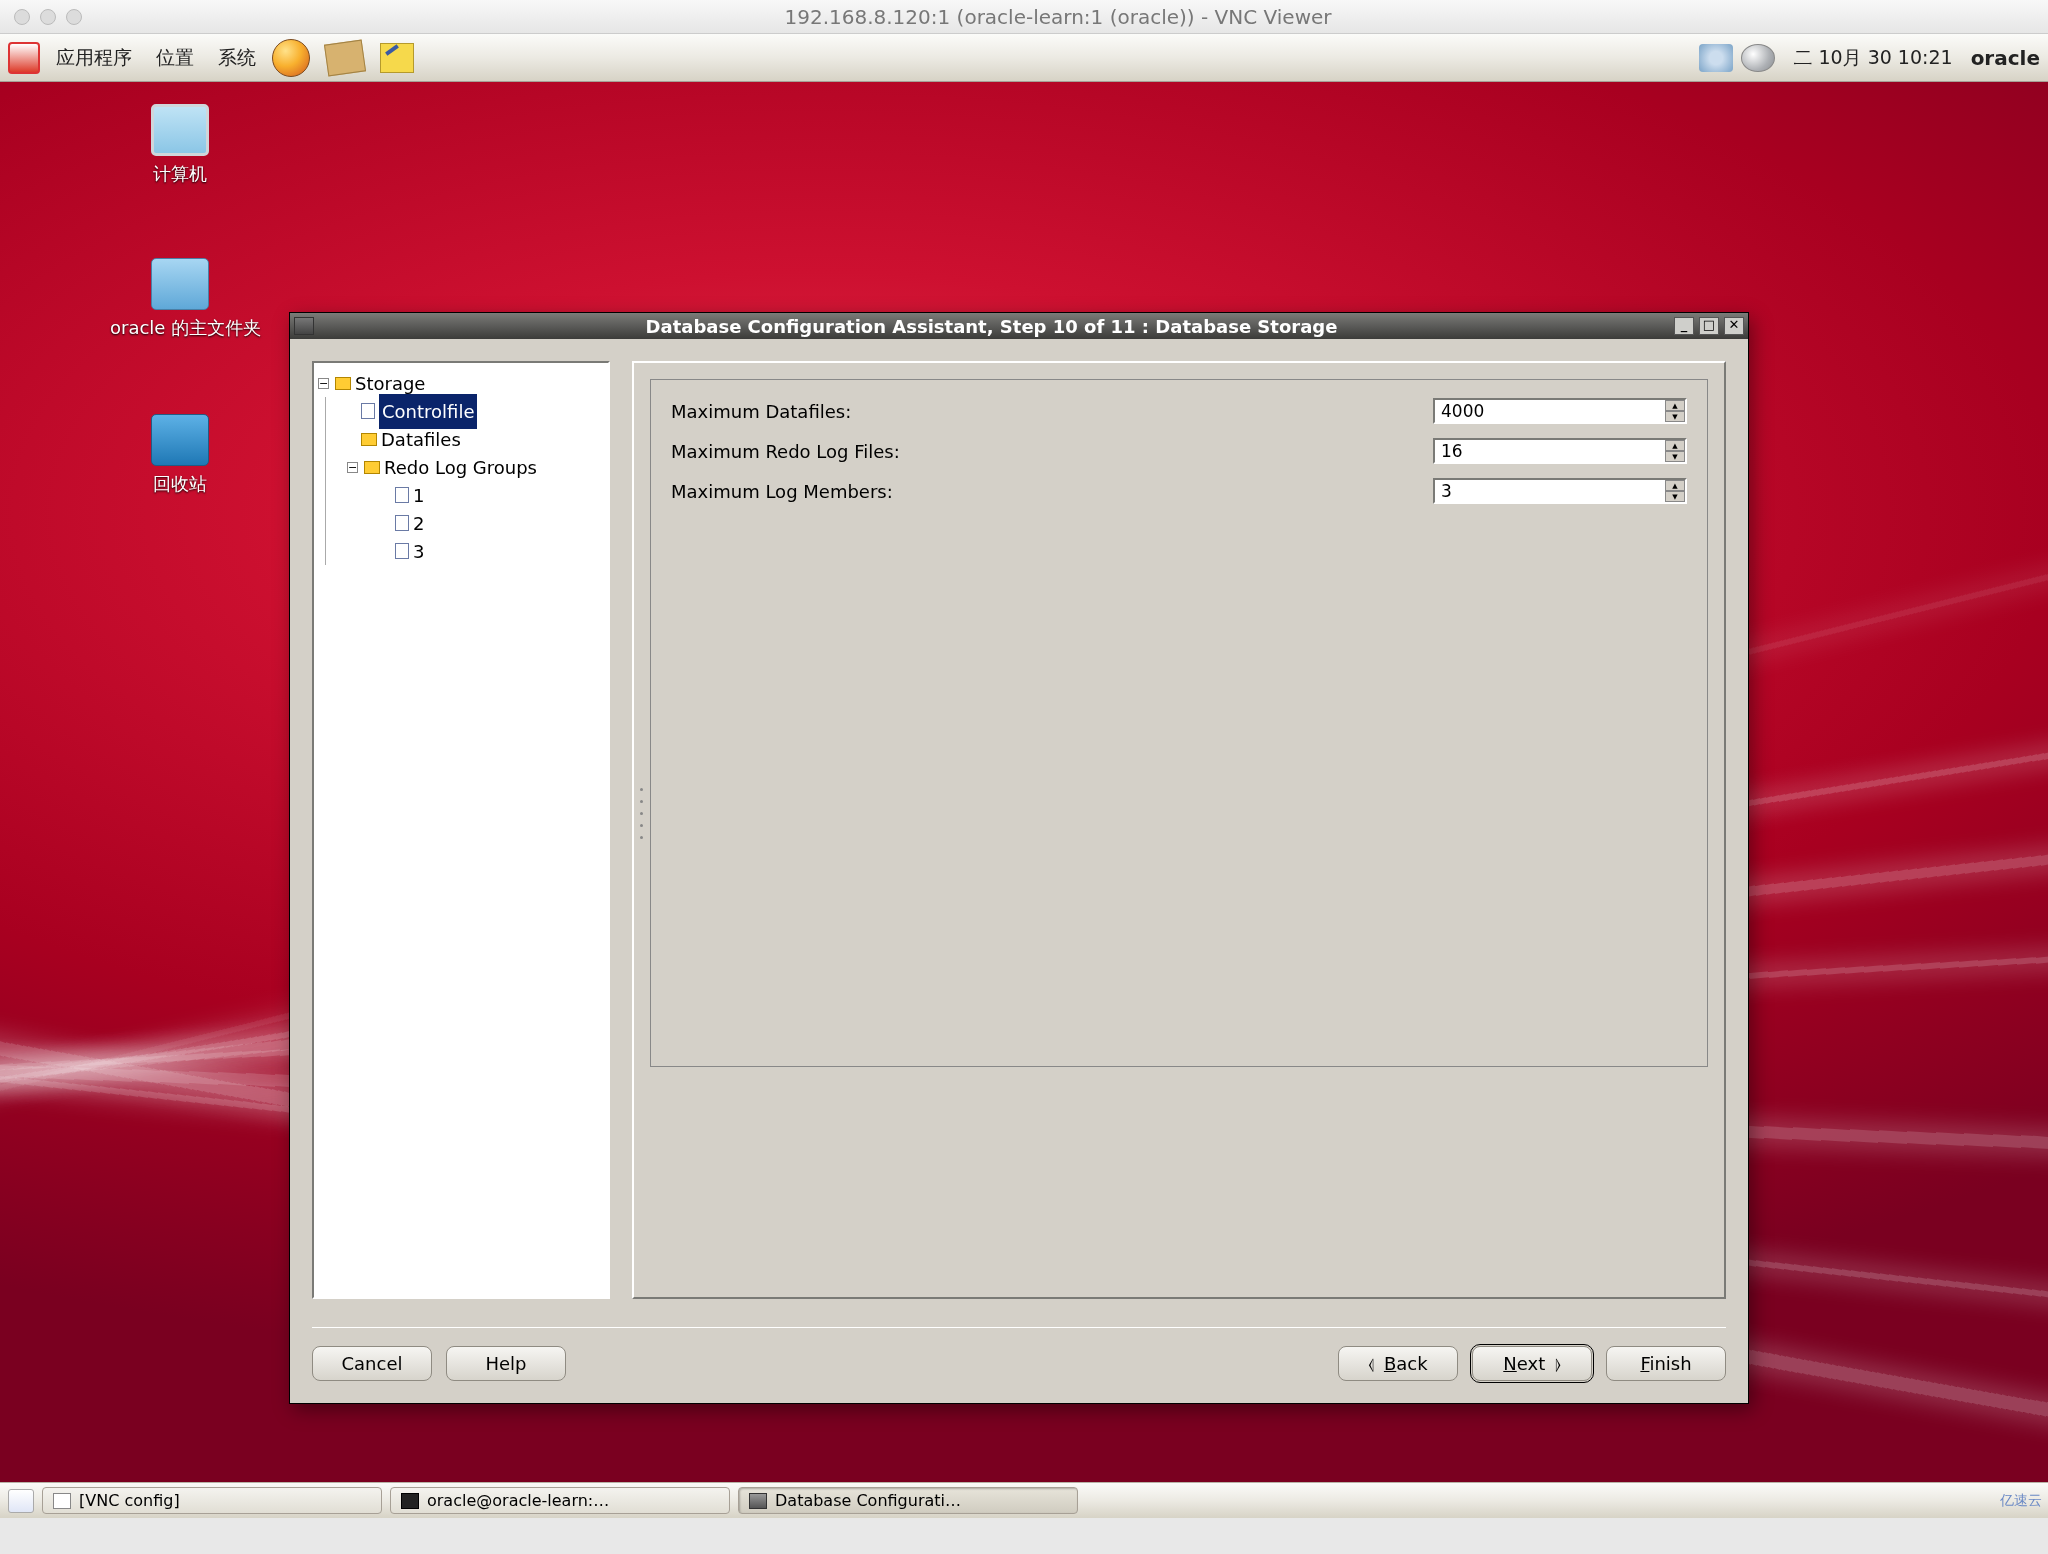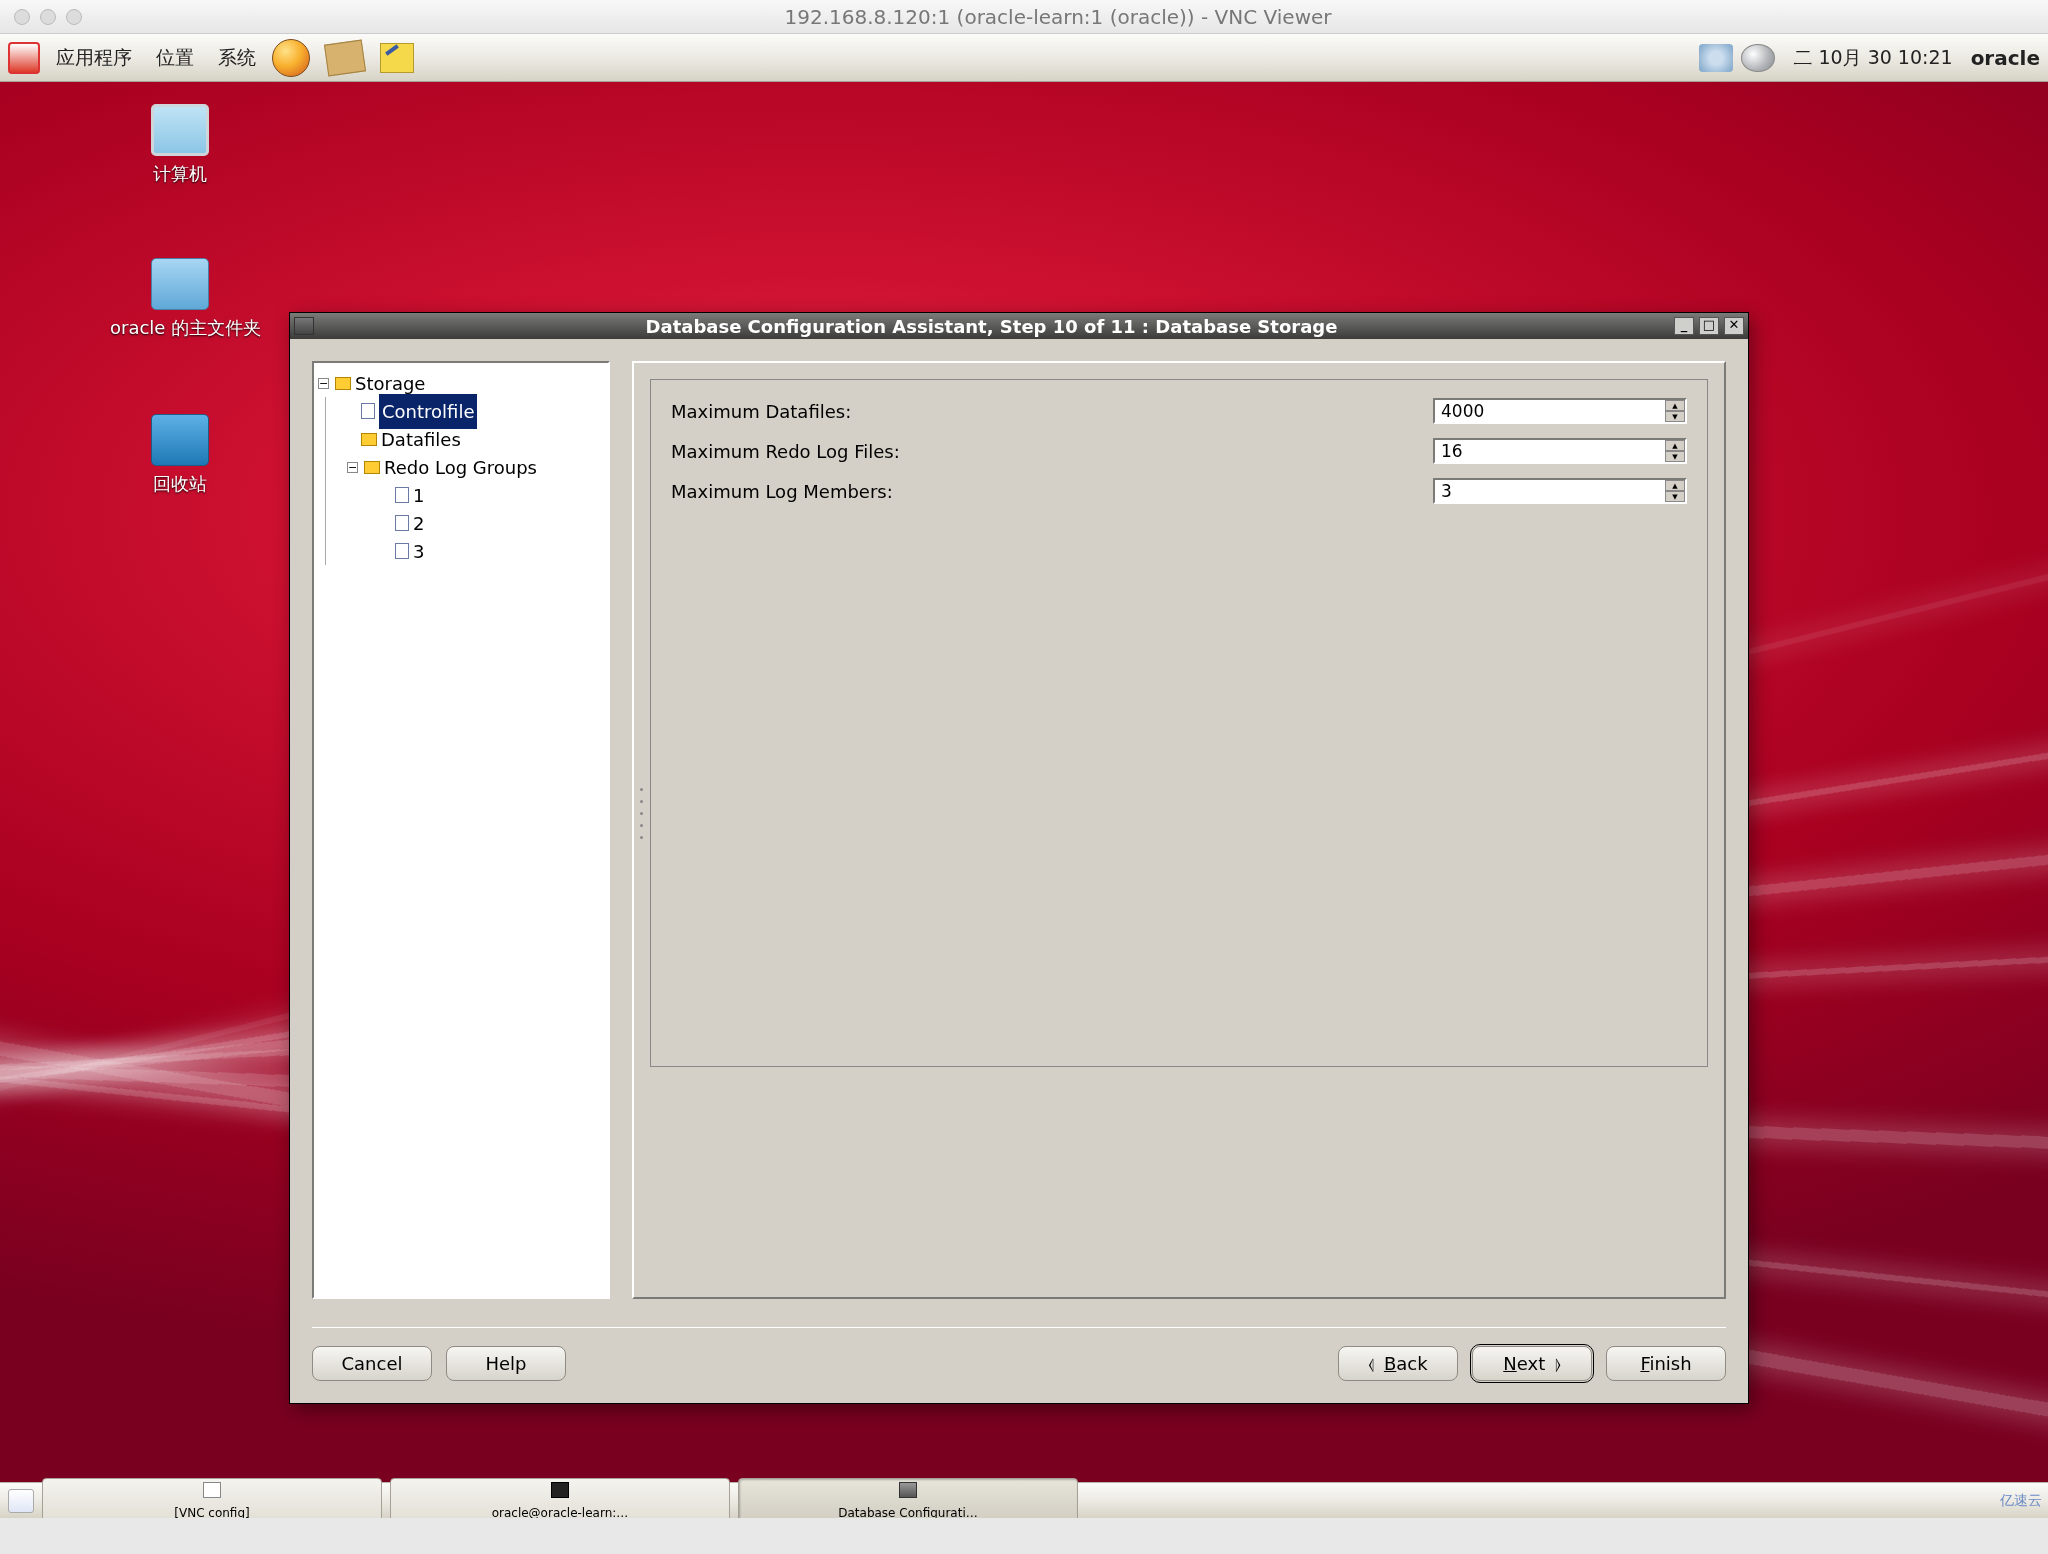--- a/index.html
+++ b/index.html
@@ -67,21 +67,21 @@
 
 .nav-row { display:flex; padding:18px 22px 22px; gap:14px; }
 .nav-row .spacer { flex:1; }
 .navbtn { min-width:120px; padding:6px 20px; font-size:18px; background:linear-gradient(#f6f5f2,#d7d4cc); border:1px solid #8f8b82; border-radius:8px; display:flex; align-items:center; justify-content:center; gap:10px;}
 .navbtn.default { outline:1px solid #000; outline-offset:1px; }
 .navbtn .u { text-decoration: underline; }
 .chev { font-size:15px;}
 
 
 .taskbar { position:absolute; bottom:0; left:0; right:0; height:36px; background: linear-gradient(#fbfbf9,#eceae3,#d7d3c6); display:flex; align-items:center; padding:0 8px; gap:8px; border-top:1px solid #b8b3a6;}
-.task-btn { display:flex; align-items:center; gap:8px; padding:3px 10px; font-size:12px; border:1px solid #a7a096; border-radius:4px; background:linear-gradient(#f4f3ef,#e1ded4); min-width:340px;flex-direction:column;}
+.task-btn { display:flex; align-items:center; gap:8px; padding:3px 10px; font-size:16px; border:1px solid #a7a096; border-radius:4px; background:linear-gradient(#f4f3ef,#e1ded4); min-width:340px;}
 .task-btn.active { background:linear-gradient(#e7e4da,#d0ccc0); box-shadow: inset 1px 1px 2px rgba(0,0,0,.25);}
 .desk-btn { width:26px; height:24px; border:1px solid #aaa; border-radius:3px; background:linear-gradient(#fff,#e0e6f6); }
 .watermark { position:absolute; right:6px; color:#6a89c5; font-size:14px;}
 
 
 .splitter { position:absolute; left:0; top:45%; width:6px; height:60px; display:flex; flex-direction:column; justify-content:space-around; }
 .splitter div{ width:3px; height:3px; background:#888; border-radius:50%; margin-left:6px;}
 </style>
 </head>
 <body>

